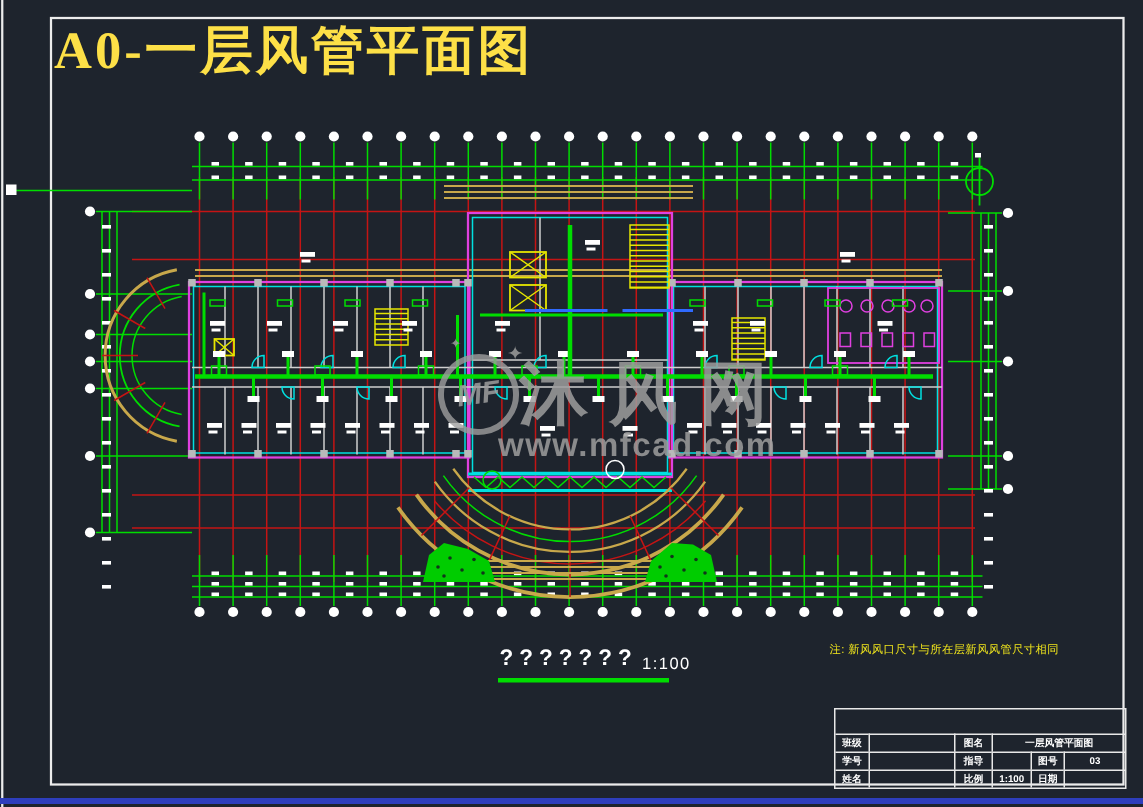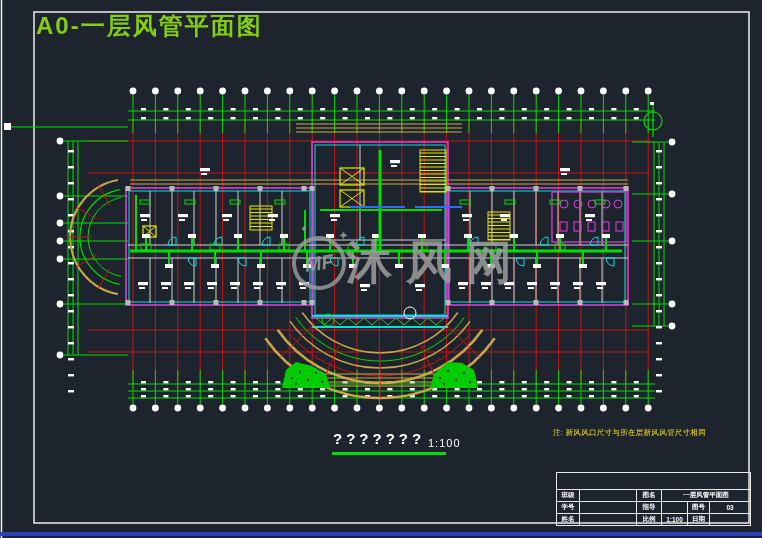--- a/index.html
+++ b/index.html
@@ -1,21 +1,21 @@
 <!DOCTYPE html>
 <html><head>
 <meta charset="utf-8">
 <style>
   html,body{margin:0;padding:0;background:#000;}
   .canvas{position:relative;width:762px;height:538px;background:#1e242d;overflow:hidden;
           font-family:"Liberation Sans",sans-serif;}
   .abs{position:absolute;}
   #drawing{position:absolute;left:0;top:0;}
-  .page-title{left:36px;top:10px;font-size:24px;font-weight:bold;color:#84cc16;
-              letter-spacing:2px;white-space:nowrap;}
+  .page-title{left:36px;top:10px;font-size:35px;font-weight:bold;color:#fde047;
+              letter-spacing:2px;white-space:nowrap;font-family:Liberation Serif, serif;}
   
   .wm{color:rgba(158,158,158,0.85);z-index:6;}
   .wm-logo{left:292px;top:236px;width:46px;height:46px;border:4px solid rgba(158,158,158,0.8);
            border-radius:50%;display:flex;align-items:center;justify-content:center;
            font-weight:bold;font-style:italic;font-size:20px;transform:rotate(-8deg);}
   .wm-star1{left:338px;top:228px;font-size:13px;}
   .wm-star2{left:300px;top:224px;font-size:9px;}
   .wm-name{left:346px;top:232px;font-size:46px;font-weight:bold;letter-spacing:14px;white-space:nowrap;}
   .wm-url{left:332px;top:284px;font-size:22px;font-weight:bold;letter-spacing:1px;white-space:nowrap;}
   
@@ -686,20 +686,21 @@
         <rect x="561" y="173" width="6" height="2" stroke="none" stroke-width="0" fill="#ffffff"></rect>
       </g>
   </svg>
 
   <div class="abs page-title">A0-一层风管平面图</div>
 
   <div class="abs wm wm-logo">MF</div>
   <div class="abs wm wm-star1">✦</div>
   <div class="abs wm wm-star2">✦</div>
   <div class="abs wm wm-name">沐风网</div>
+  <div class="abs wm wm-url">www.mfcad.com</div>
 
   <div class="abs scale-q">???????</div>
   <div class="abs scale-v">1:100</div>
   <div class="abs scale-line"></div>
 
   <div class="abs note">注: 新风风口尺寸与所在层新风风管尺寸相同</div>
 
   <div class="abs tb">
     <div class="tb-cell tb-empty"></div>
 

